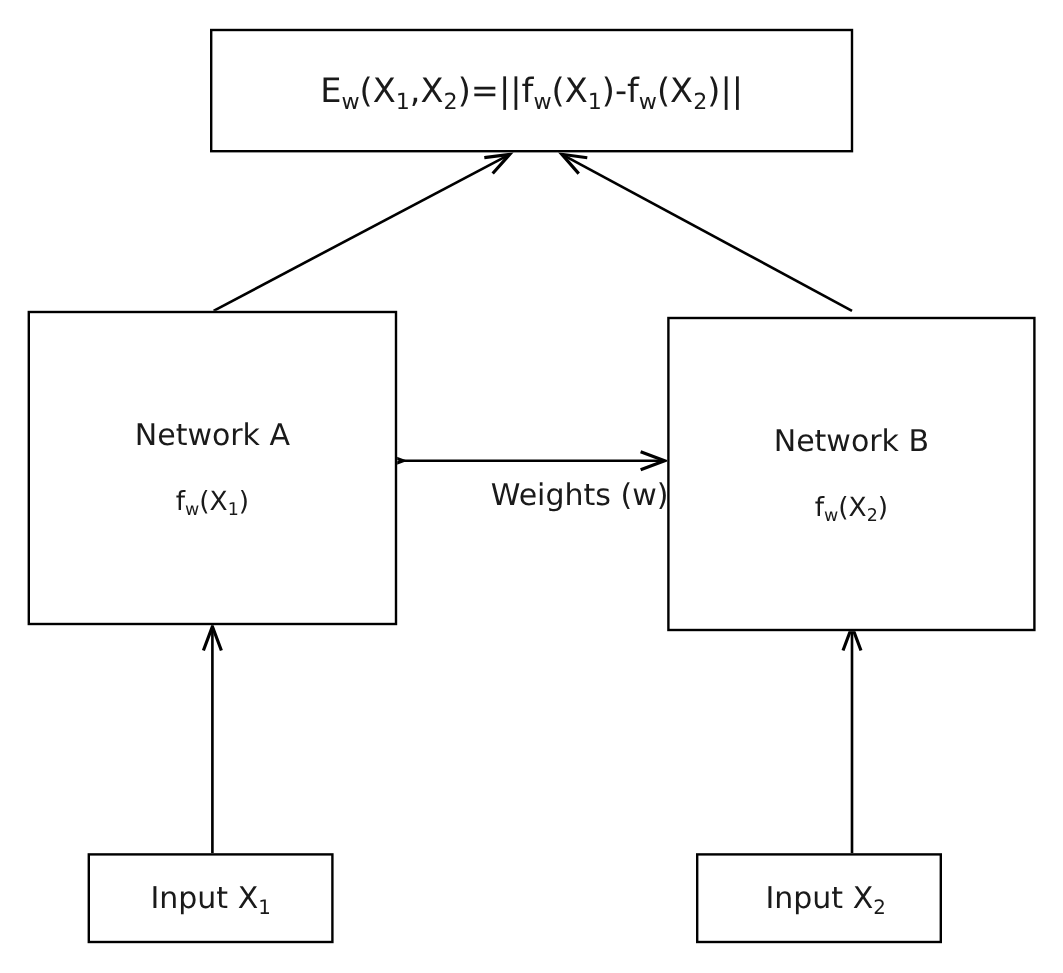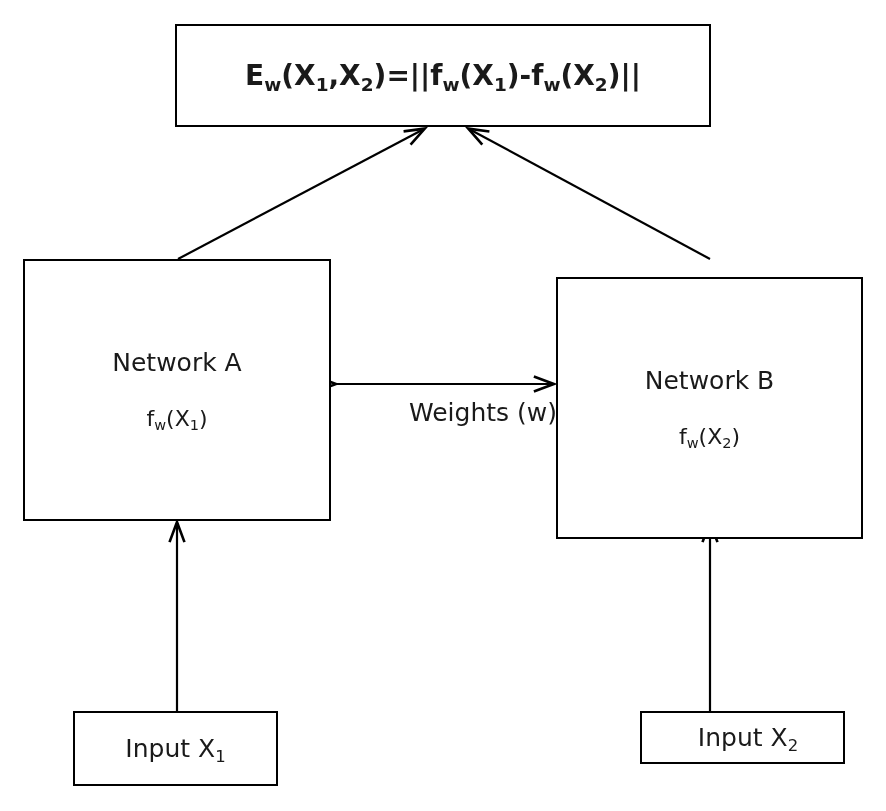--- a/index.html
+++ b/index.html
@@ -41,59 +41,58 @@
     line-height: 1.18;
     white-space: nowrap;
   }
 
   
   #energy-box {
     left: 175px;
     top: 24px;
     width: 536px;
     height: 103px;
-    font-weight: bold;
   }
   #energy-box .node-line {
     font-size: 28px;
   }
 
   
   #network-a-box {
     left: 23px;
     top: 259px;
     width: 308px;
     height: 262px;
   }
   #network-b-box {
     left: 556px;
-    top: 277px;
+    top: 264px;
     width: 307px;
     height: 262px;
   }
   .network-title {
     font-size: 25px;
     margin-bottom: 28px;
   }
   .network-fn {
     font-size: 22px;
   }
 
   
   #input-x1-box {
     left: 73px;
     top: 711px;
     width: 205px;
     height: 75px;
   }
   #input-x2-box {
-    left: 640px;
+    left: 580px;
     top: 711px;
     width: 205px;
-    height: 53px;
+    height: 75px;
     padding-left: 11px;
   }
   .input-label {
     font-size: 25px;
   }
 
   
   #weights-caption {
     position: absolute;
     left: 331px;

